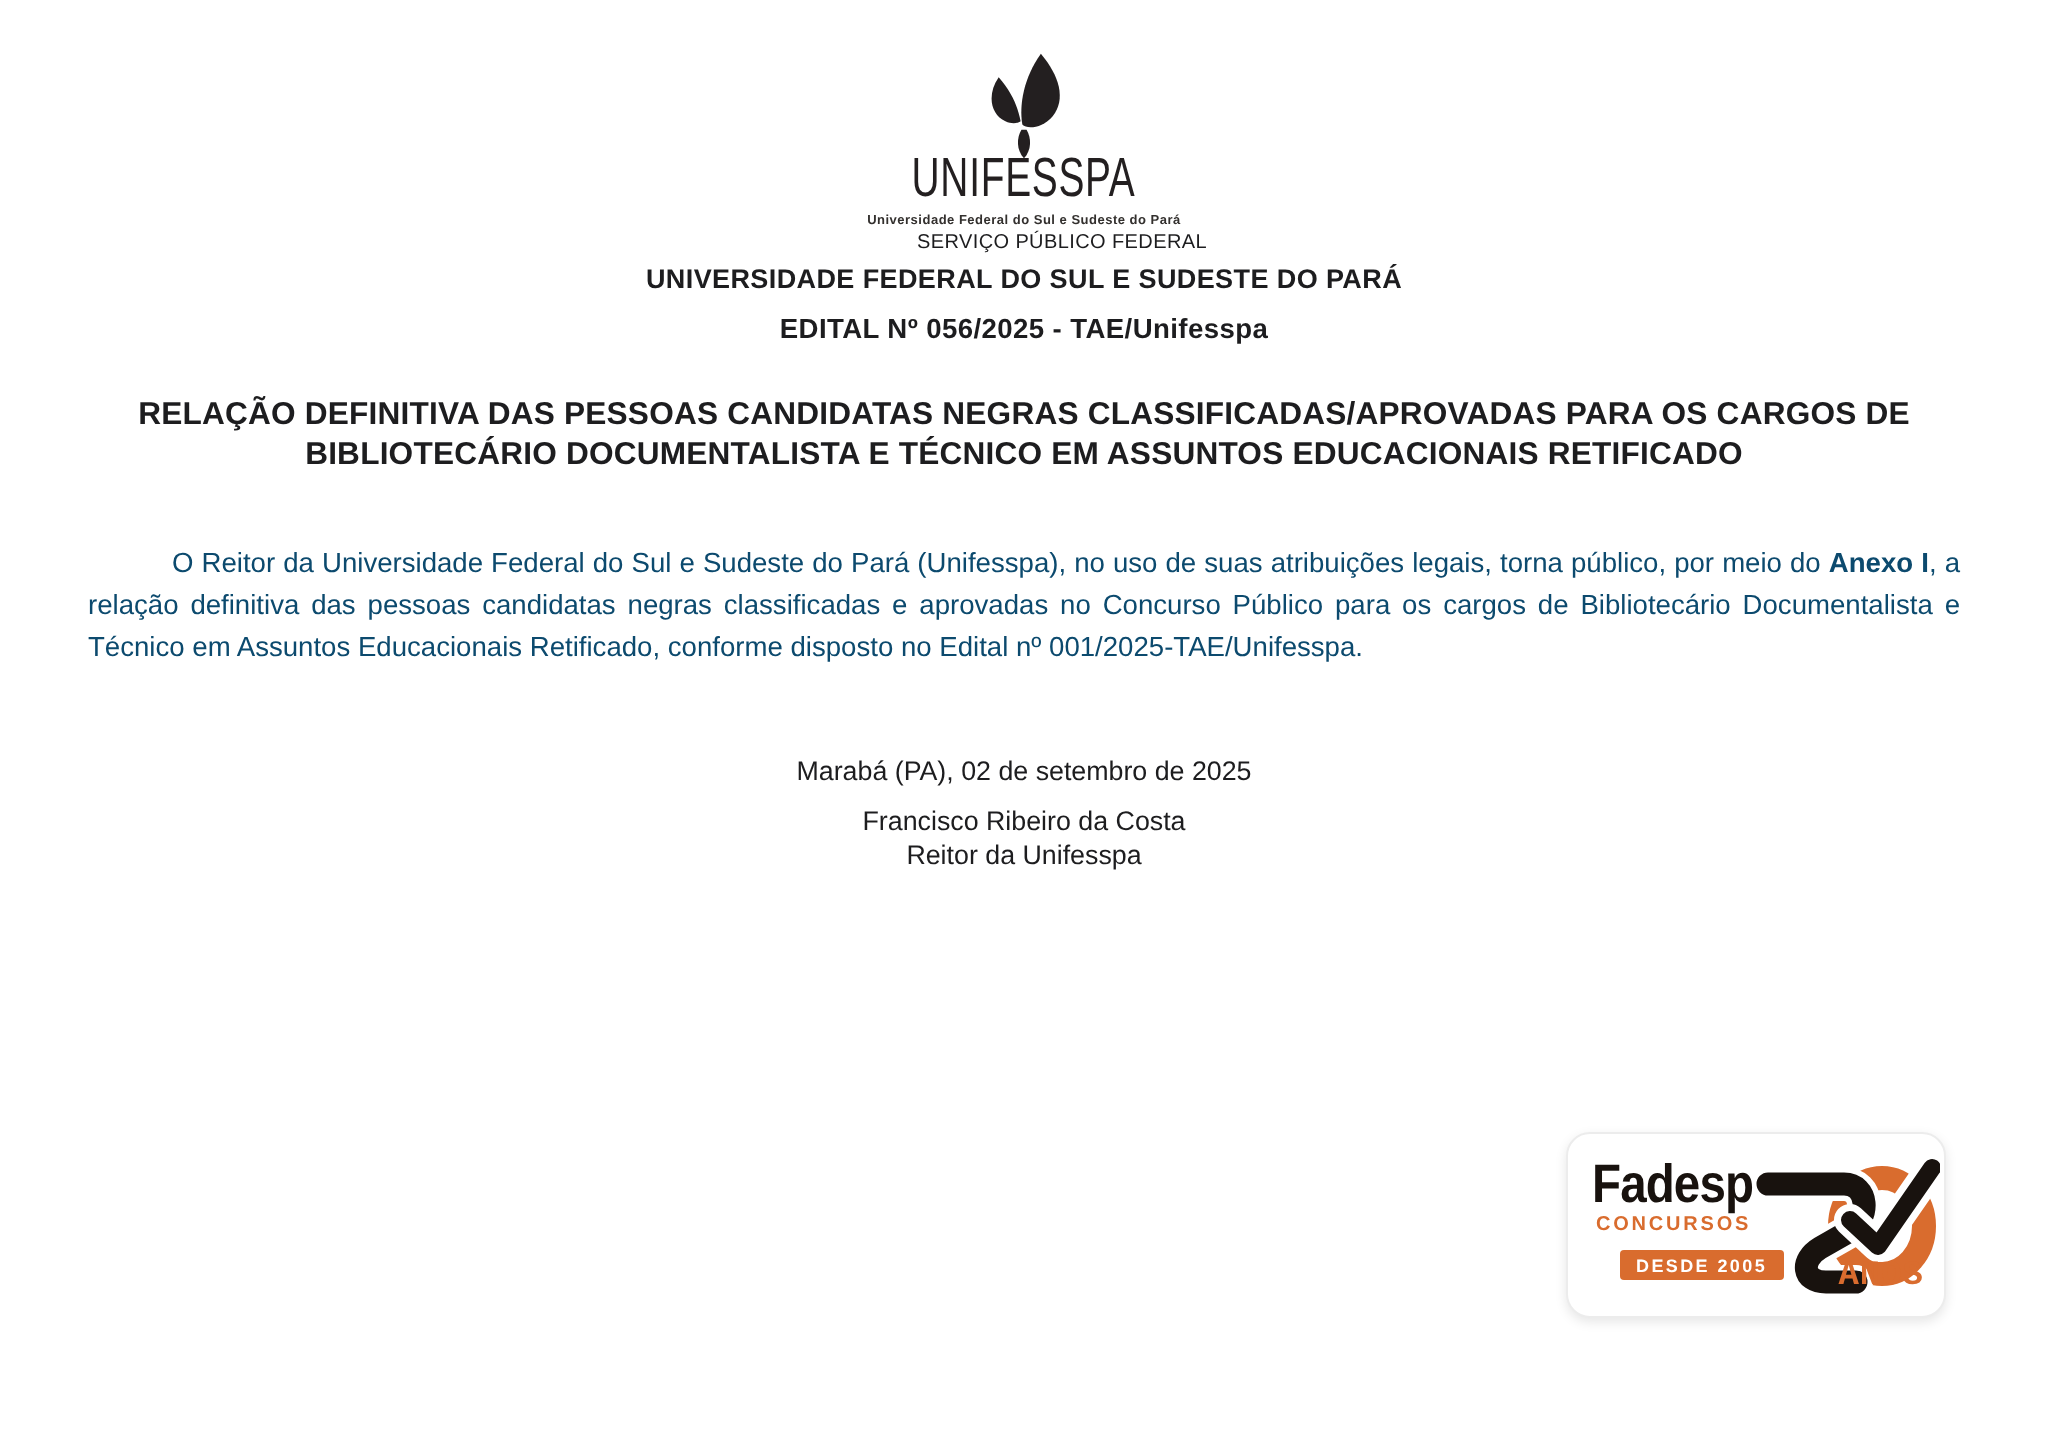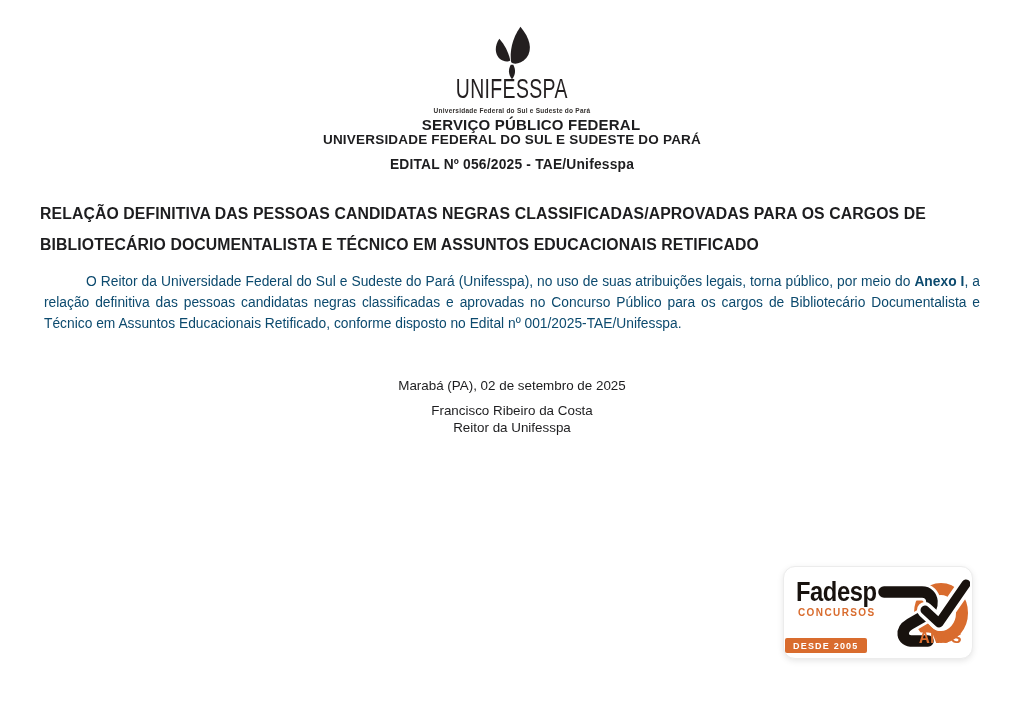--- a/index.html
+++ b/index.html
@@ -23,28 +23,29 @@
     letter-spacing:0.5px;
     transform:scaleX(0.72) scaleY(1.02);
   }
   .tagline-wrap { top:99px; }
   .tagline {
     display:inline-block;
     font-size:6.5px; font-weight:700; color:#33302e; letter-spacing:0.25px;
   }
 
   
-  .hdr1 { top:116px; font-size:15px; font-weight:700; letter-spacing:0.2px;margin-left:38px; }
+  .hdr1 { top:116px; font-size:10px; font-weight:400; letter-spacing:0.2px;margin-left:38px; }
   .hdr2 { top:132px; font-size:13.5px; font-weight:700; letter-spacing:0.2px; }
   .edital { top:157px; font-size:13.8px; font-weight:700; letter-spacing:0.2px; }
 
   
   .doc-title {
     position:absolute; top:198px; left:40px; right:40px;
-    font-size:15.8px; font-weight:700; line-height:31px;
+    text-align:center;
+    font-size:15.8px; font-weight:700; line-height:20px;
     letter-spacing:0.1px;
   }
 
   
   .body-par {
     position:absolute; top:271px; left:44px; right:44px;
     font-size:13.8px; line-height:21px;
     text-align:justify; text-indent:42px;
     color:#0c4a6e;
   }
@@ -68,26 +69,25 @@
     position:absolute; left:12px; top:10px;
     font-size:27px; font-weight:700; color:#18120e;
     transform:scaleX(0.88); transform-origin:left center;
     letter-spacing:-0.5px;
   }
   .fadesp-concursos {
     position:absolute; left:14px; top:40px;
     font-size:10px; font-weight:700; letter-spacing:1.4px;
   }
   .fadesp-desde {
-    position:absolute; left:1px; top:58px;
+    position:absolute; left:26px; top:58px;
     font-size:9px; font-weight:700; color:#ffffff;
     letter-spacing:1.2px;
     padding:3px 8px 2px 8px;
     border-radius:2px;
-    margin-top:13px;
   }
   .anniv { position:absolute; left:94px; top:6px; width:92px; height:82px; }
   .anos-label {
     position:absolute; right:10px; top:62px;
     font-size:17px; font-weight:700; letter-spacing:0.5px;font-family:Liberation Mono, monospace;
   }
 </style>
 </head>
 <body>
 

